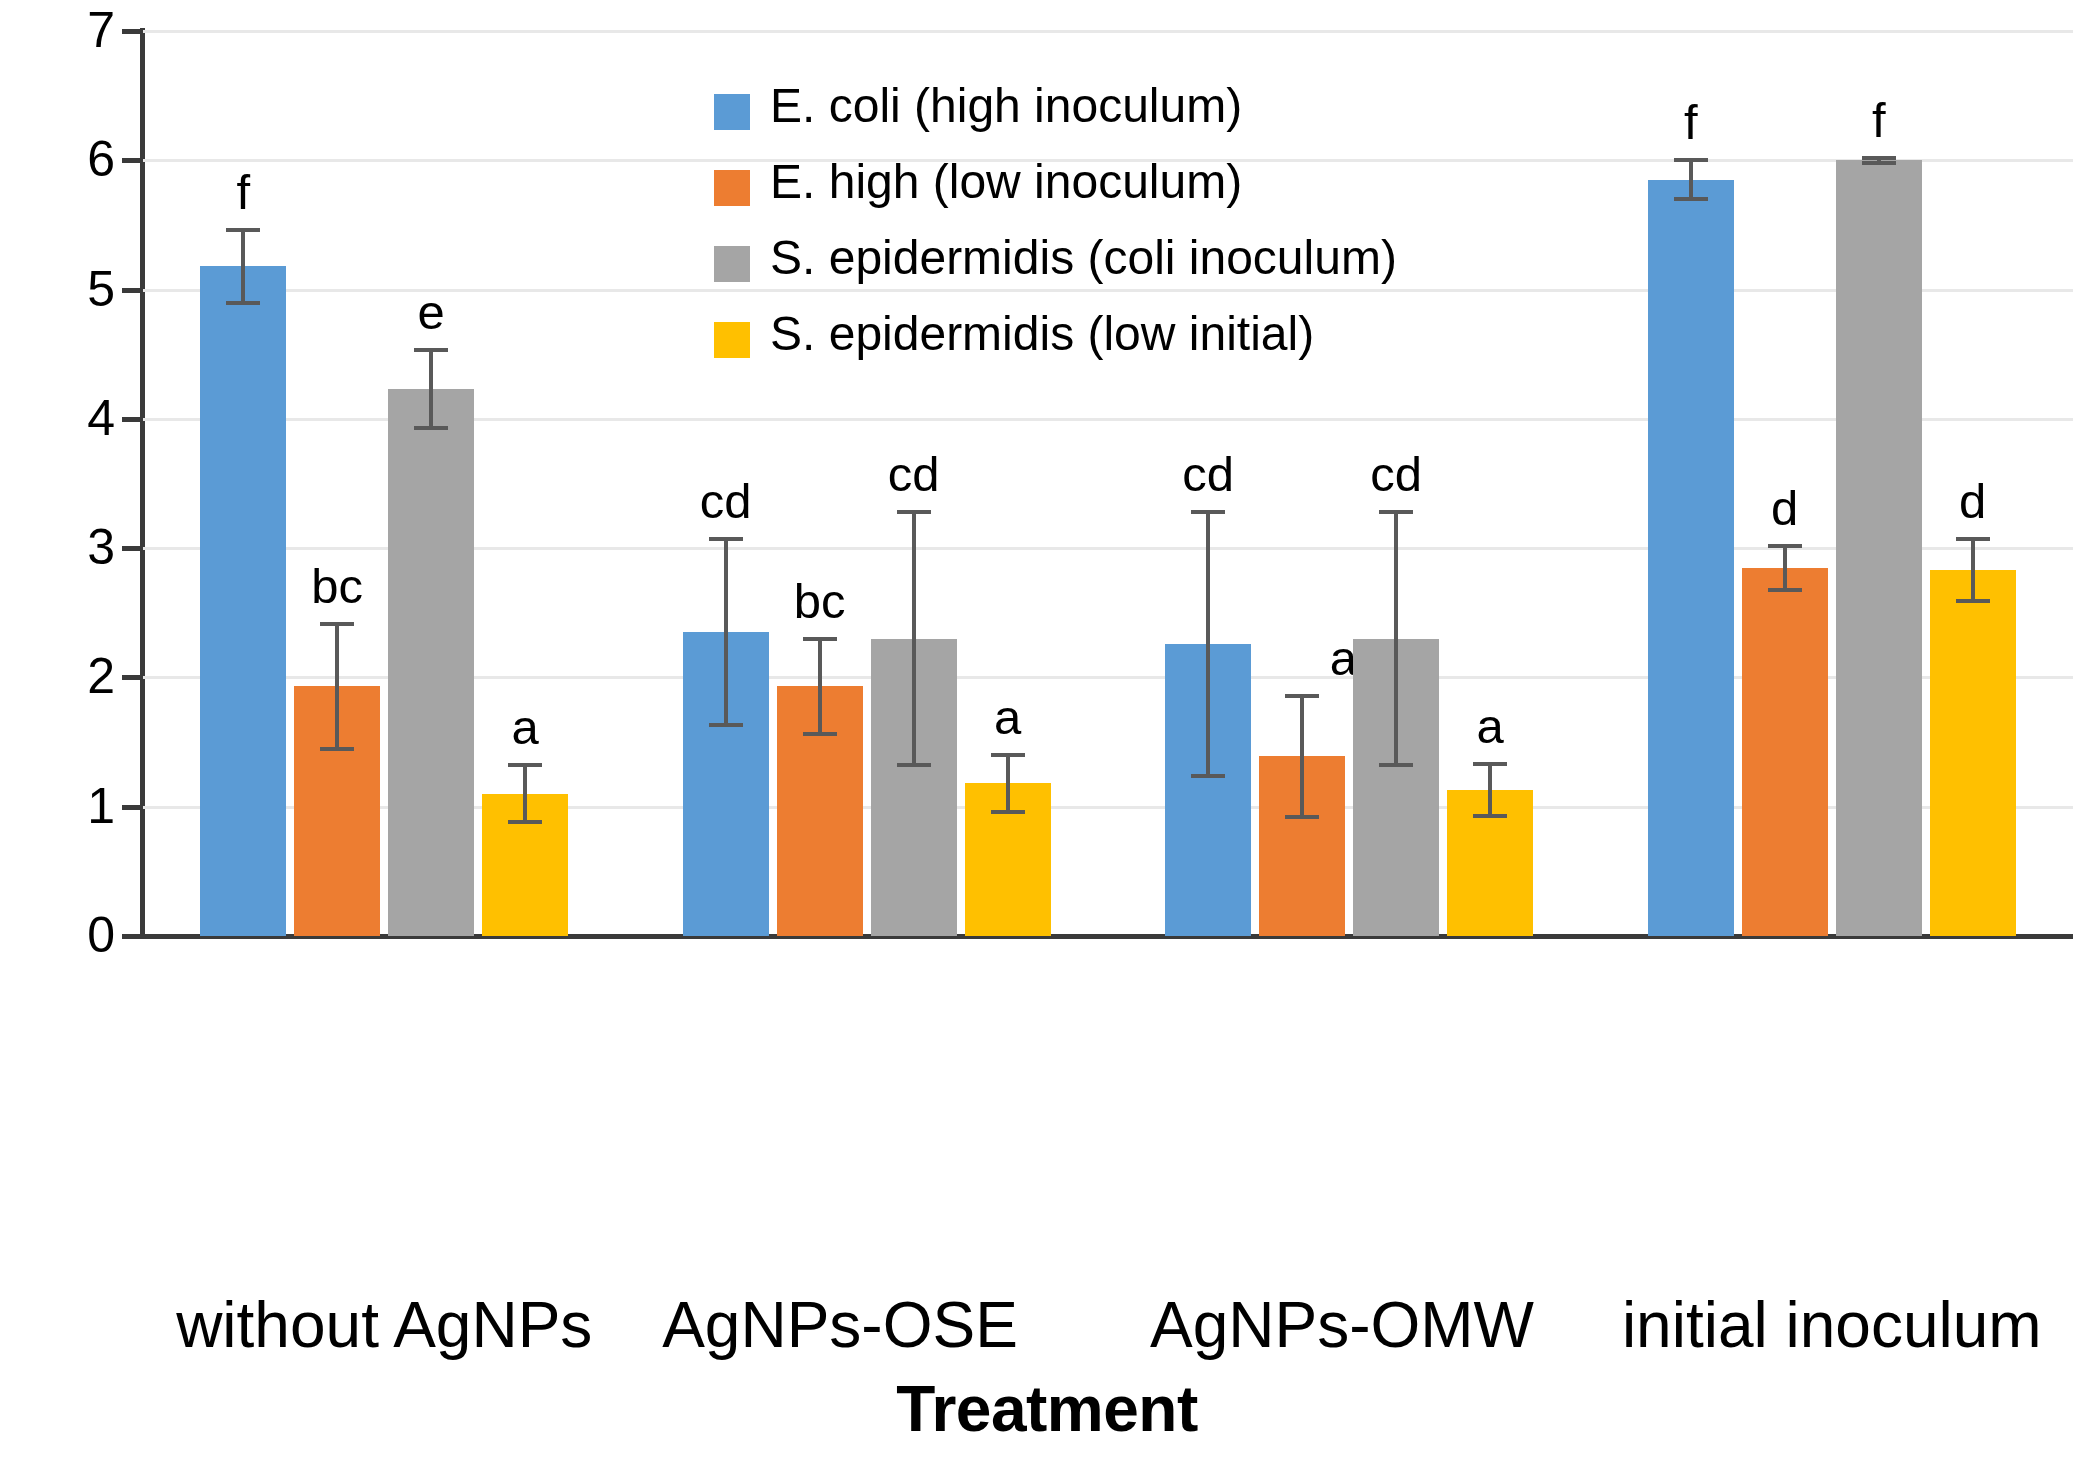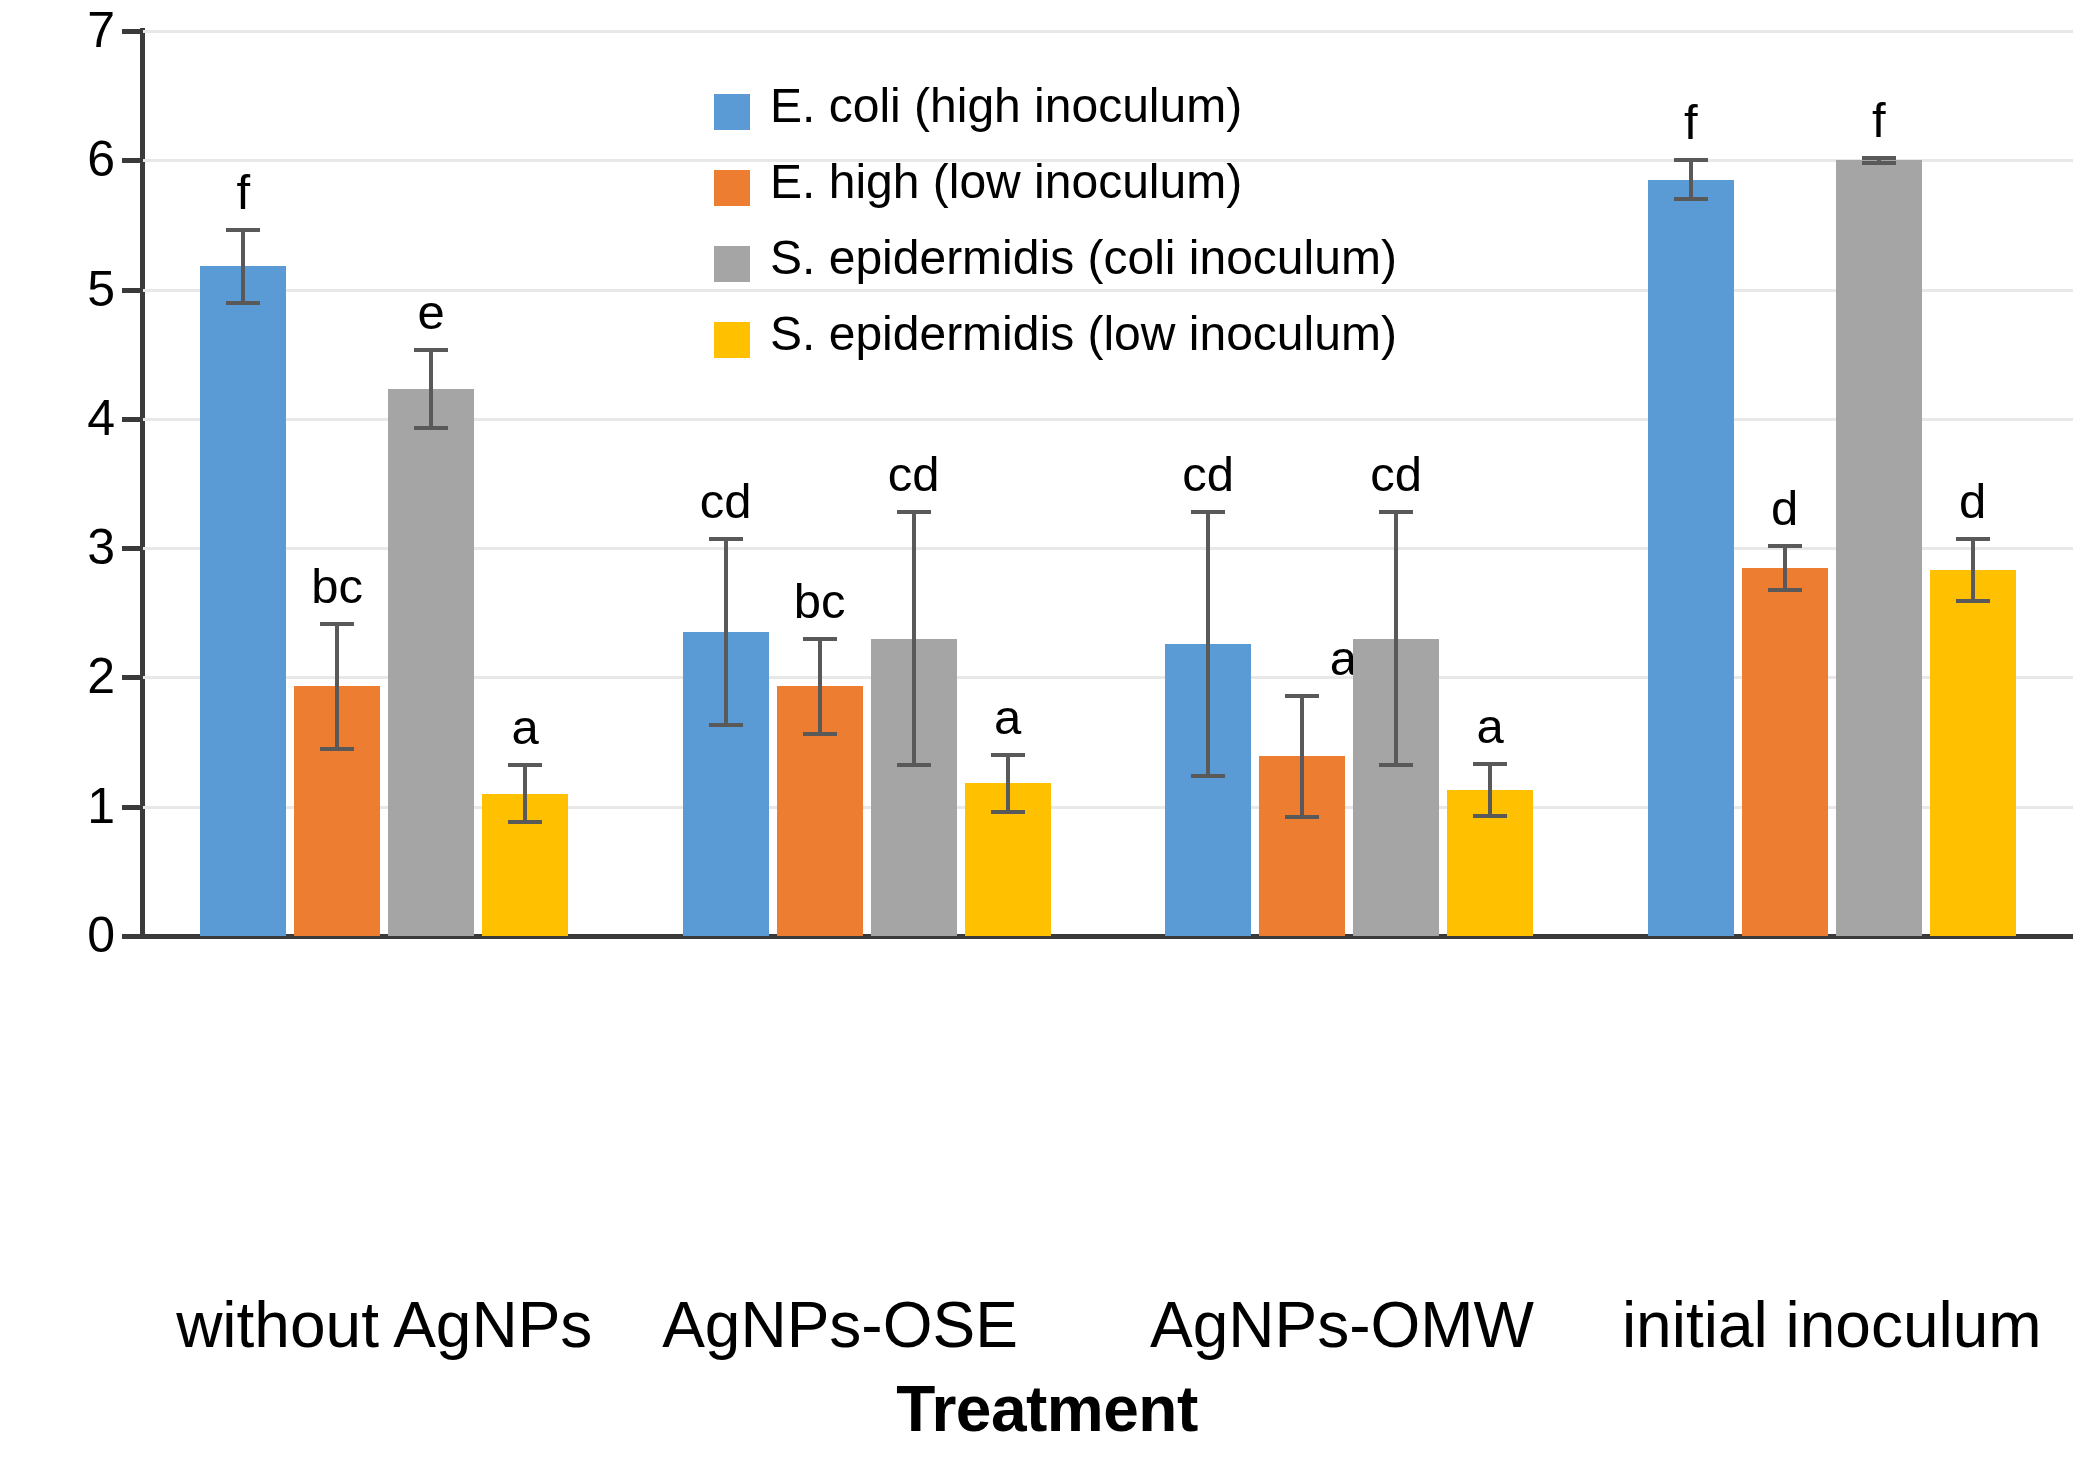--- a/index.html
+++ b/index.html
@@ -295,17 +295,17 @@
       <div class="legend-item">
         <div class="legend-swatch" style="background: rgb(237, 125, 49);"></div>
         <div class="legend-label">E. high (low inoculum)</div>
       </div>
       <div class="legend-item">
         <div class="legend-swatch" style="background: rgb(165, 165, 165);"></div>
         <div class="legend-label">S. epidermidis (coli inoculum)</div>
       </div>
       <div class="legend-item">
         <div class="legend-swatch" style="background: rgb(255, 192, 0);"></div>
-        <div class="legend-label">S. epidermidis (low inoculum)</div>
+        <div class="legend-label">S. epidermidis (low initial)</div>
       </div>
     </div>
 
 </div>
 
 </body></html>

